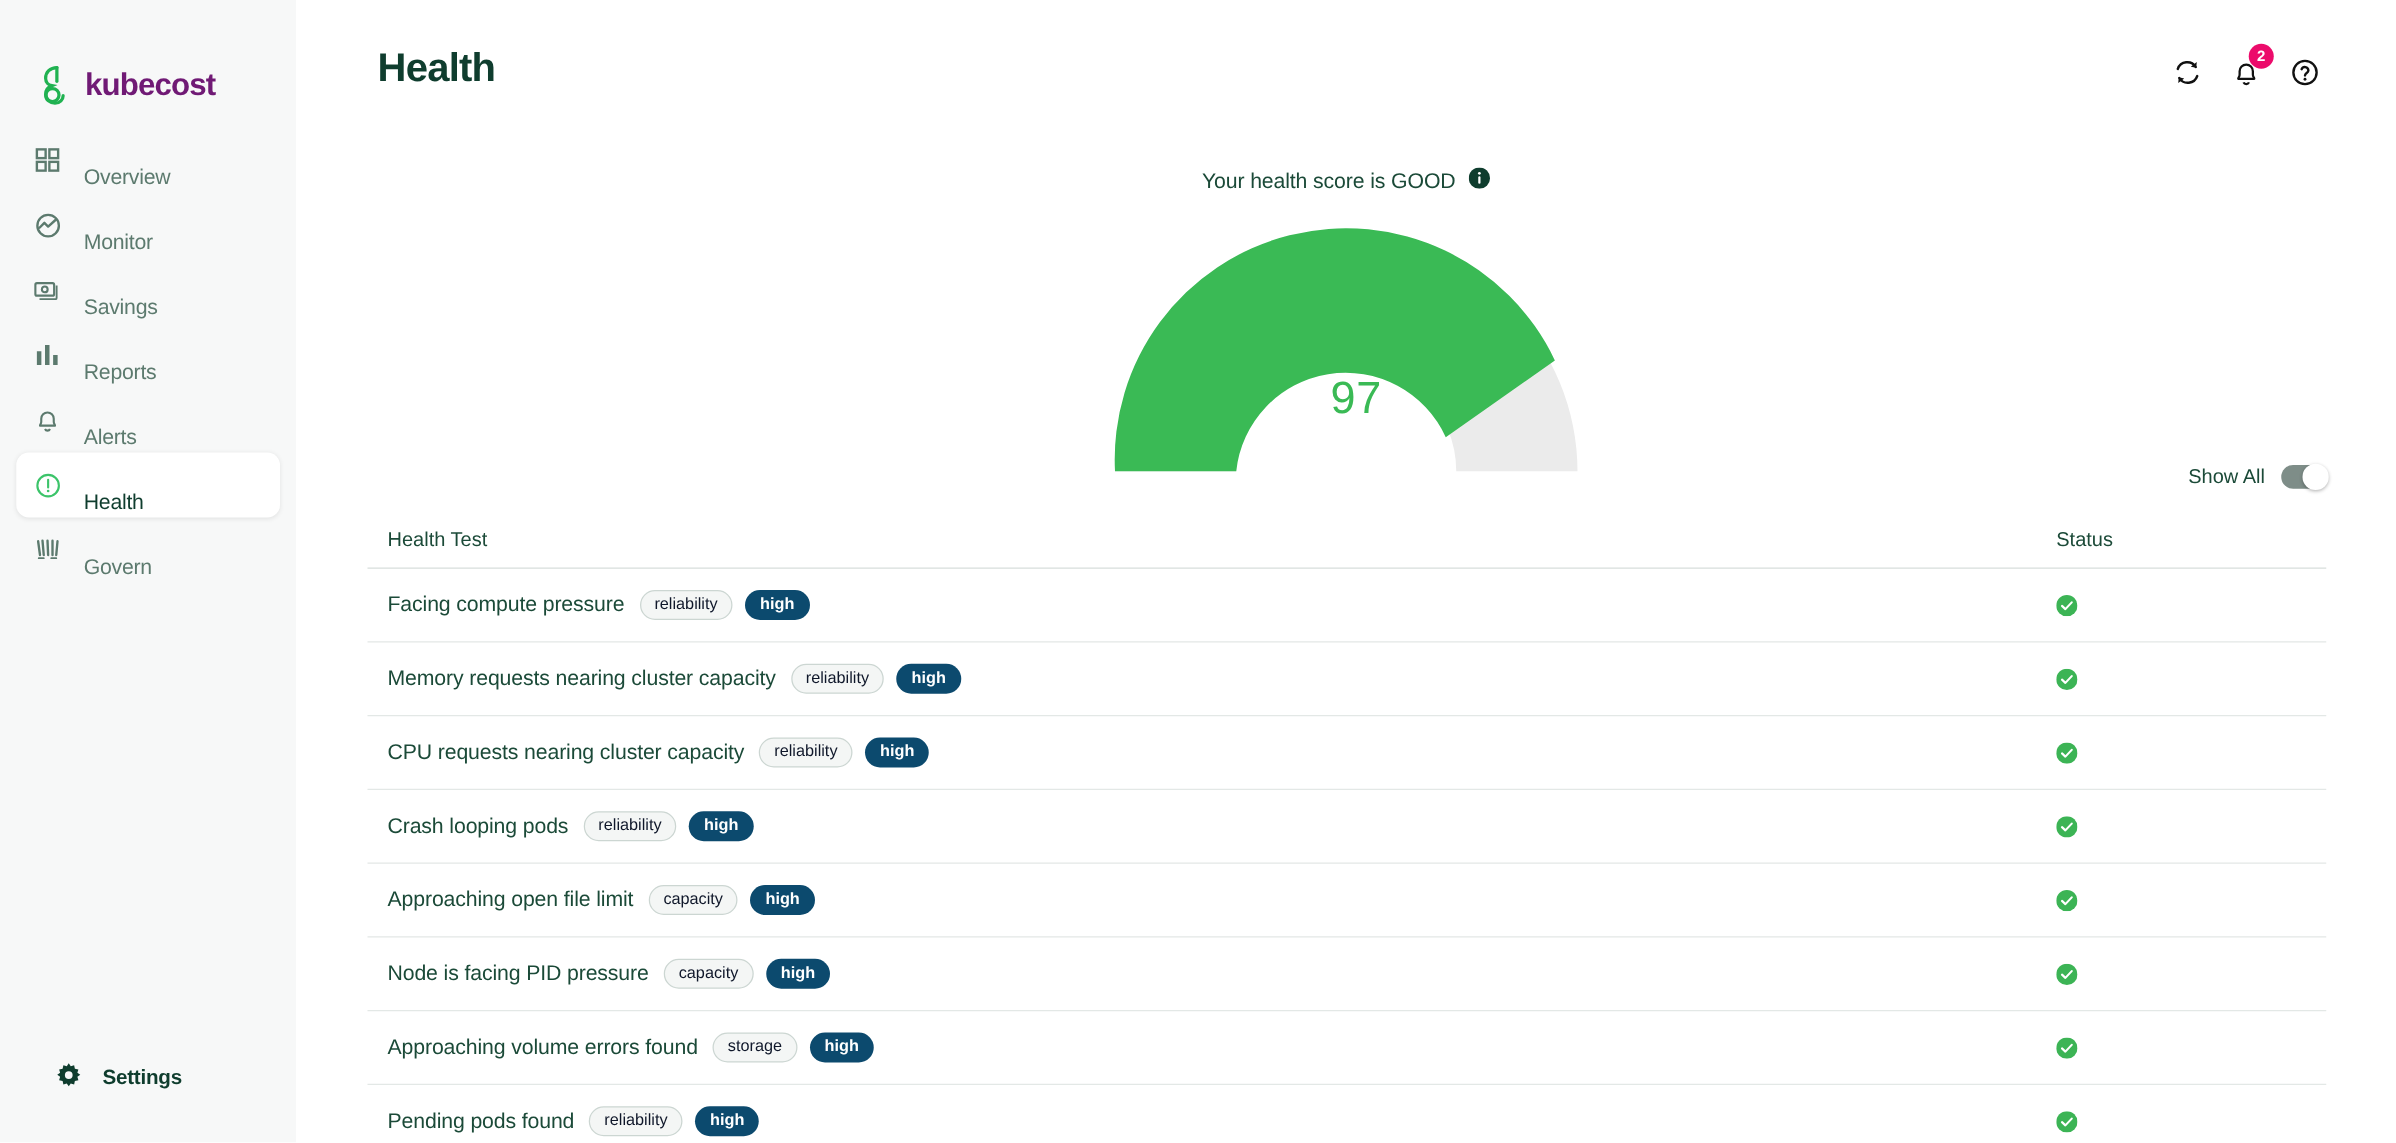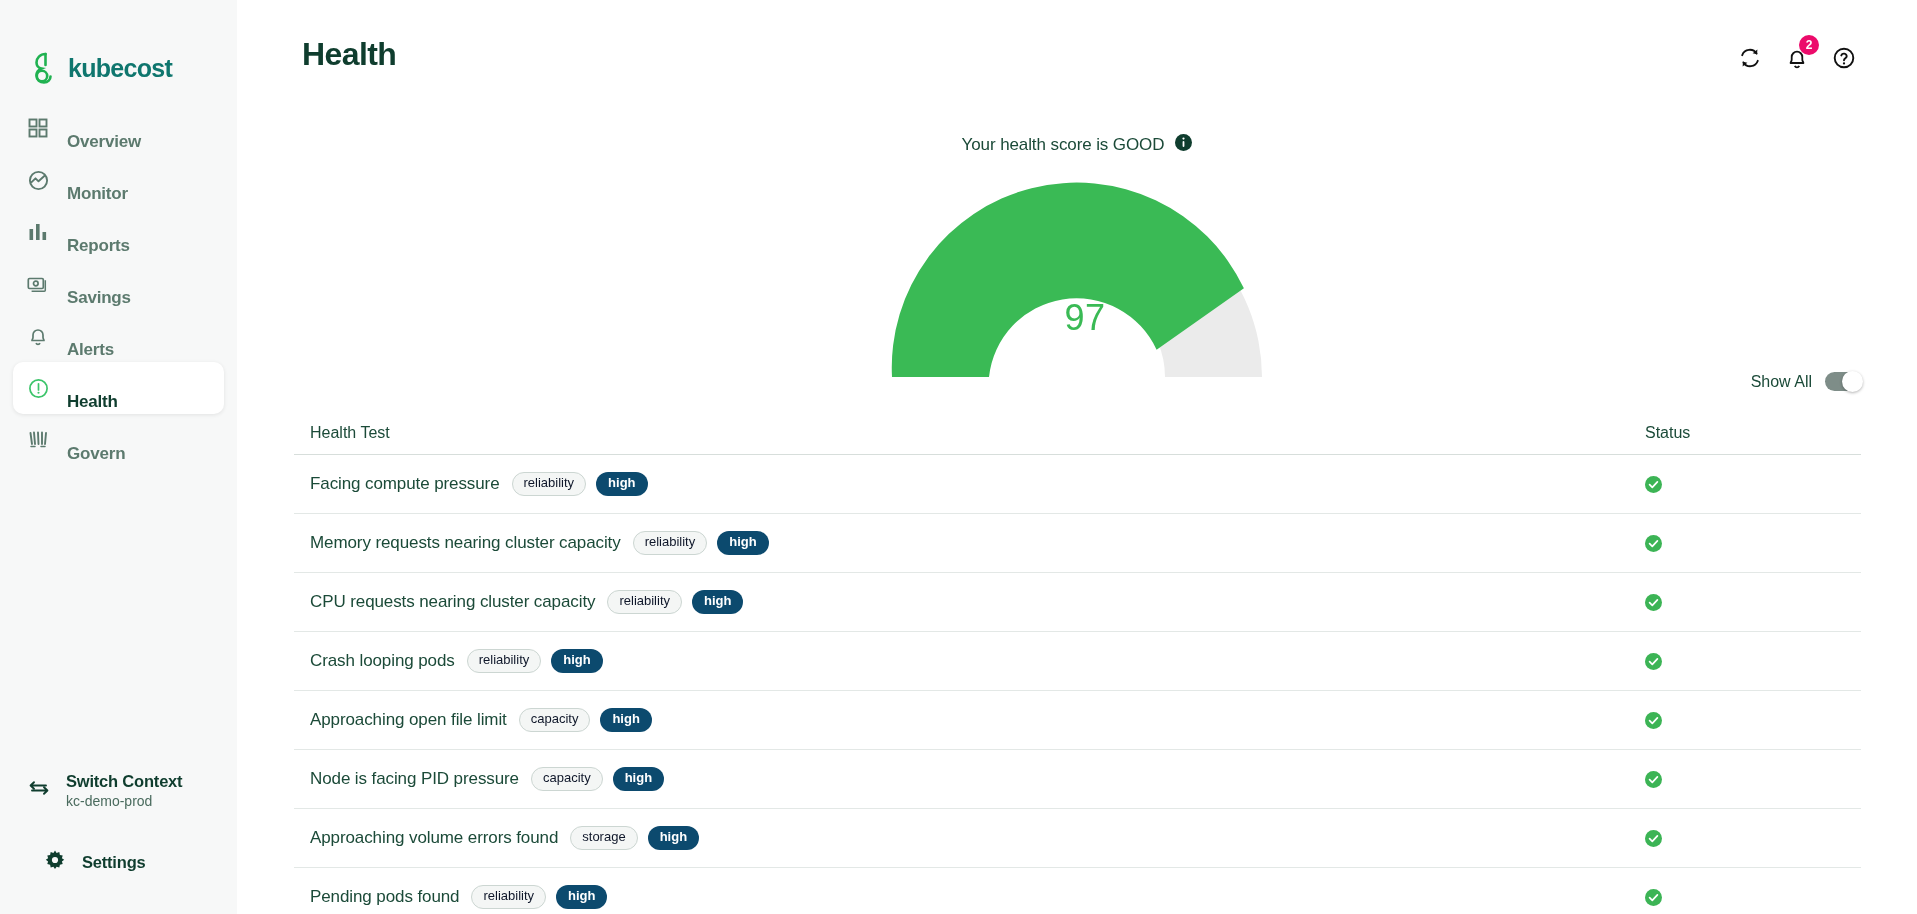--- a/index.html
+++ b/index.html
@@ -28,37 +28,37 @@
     align-items: center;
     gap: 7px;
     padding: 44px 0 0 31px;
     height: 92px;
   }
   .brand-logo { width: 30px; height: 32px; display:block; }
   .brand-name {
     font-size: 25px;
     font-weight: bold;
     letter-spacing: -0.7px;
-    color: #0f766e;
+    color: #701a75;
   }
   .nav { margin-top: 10px; display: flex; flex-direction: column; gap: 0px; }
   .nav-item {
     display: flex;
     align-items: center;
     gap: 18px;
     height: 52px;
     margin: 0 13px;
     padding-left: 14px;
     border-radius: 10px;
     cursor: pointer;
   }
   .nav-item .ic { width: 22px; height: 22px; display: flex; align-items: center; justify-content: center; }
   .nav-label {
     font-size: 17px;
-    font-weight: bold;
+    font-weight: normal;
     color: #5c7a6e;
     letter-spacing: -0.2px;
     margin-top: 27px;
   }
   .nav-item.active {
     background: #ffffff;
     box-shadow: 0 1px 4px rgba(0,0,0,0.09);
   }
   .nav-item.active .nav-label { color: #0f3d2e; }
 
@@ -298,42 +298,42 @@
           <svg width="21" height="21" viewBox="0 0 21 21" fill="none">
             <circle cx="10.5" cy="10.5" r="8.6" stroke="#5c7a6e" stroke-width="1.9"></circle>
             <path d="M3.6 12.2 L7.5 8.3 L10.5 11.3 L16.6 5.8" stroke="#5c7a6e" stroke-width="1.9" stroke-linecap="round" stroke-linejoin="round" fill="none"></path>
           </svg>
         </span>
         <span class="nav-label">Monitor</span>
       </div>
 
       <div class="nav-item">
         <span class="ic">
+          <svg width="22" height="20" viewBox="0 0 22 20" fill="none">
+            <rect x="1.3" y="4.5" width="15" height="10" rx="1.2" stroke="#5c7a6e" stroke-width="1.7"></rect>
+            <circle cx="8.8" cy="9.5" r="2.3" stroke="#5c7a6e" stroke-width="1.7"></circle>
+            <path d="M18.3 6.3 v10 a1 1 0 0 1 -1 1 H4.6" stroke="#5c7a6e" stroke-width="1.5" fill="none"></path>
+          </svg>
+        </span>
+        <span class="nav-label">Savings</span>
+      </div>
+
+      <div class="nav-item">
+        <span class="ic">
           <svg width="20" height="20" viewBox="0 0 20 20" fill="none">
             <rect x="1.5" y="7" width="3.6" height="11" fill="#5c7a6e"></rect>
             <rect x="8" y="2" width="3.6" height="16" fill="#5c7a6e"></rect>
             <rect x="14.5" y="10" width="3.6" height="8" fill="#5c7a6e"></rect>
           </svg>
         </span>
         <span class="nav-label">Reports</span>
       </div>
 
       <div class="nav-item">
         <span class="ic">
-          <svg width="22" height="20" viewBox="0 0 22 20" fill="none">
-            <rect x="1.3" y="4.5" width="15" height="10" rx="1.2" stroke="#5c7a6e" stroke-width="1.7"></rect>
-            <circle cx="8.8" cy="9.5" r="2.3" stroke="#5c7a6e" stroke-width="1.7"></circle>
-            <path d="M18.3 6.3 v10 a1 1 0 0 1 -1 1 H4.6" stroke="#5c7a6e" stroke-width="1.5" fill="none"></path>
-          </svg>
-        </span>
-        <span class="nav-label">Savings</span>
-      </div>
-
-      <div class="nav-item">
-        <span class="ic">
           <svg width="20" height="21" viewBox="0 0 20 21" fill="none">
             <path d="M4 14.5 c0-1 1-1.4 1-3.2 V9 a5 5 0 0 1 10 0 v2.3 c0 1.8 1 2.2 1 3.2 z" stroke="#5c7a6e" stroke-width="1.7" stroke-linejoin="round" fill="none"></path>
             <path d="M8 17.2 a2.2 2.2 0 0 0 4 0" stroke="#5c7a6e" stroke-width="1.7" fill="none"></path>
           </svg>
         </span>
         <span class="nav-label">Alerts</span>
       </div>
 
       <div class="nav-item active">
         <span class="ic">
@@ -352,32 +352,20 @@
             <path d="M2.5 3 L4 14 M6 2.5 L7 14 M10 2.5 L10.5 14 M14 2.5 L14 14 M18 3 L17 14" stroke="#5c7a6e" stroke-width="1.9" stroke-linecap="round"></path>
             <path d="M3 16.5 h4 M13 16.5 h4" stroke="#5c7a6e" stroke-width="1.5" stroke-linecap="round"></path>
           </svg>
         </span>
         <span class="nav-label">Govern</span>
       </div>
 
     </nav>
 
     <div class="sidebar-bottom">
-      <div class="switch-context">
-        <span class="ic">
-          <svg width="22" height="18" viewBox="0 0 22 18" fill="none">
-            <path d="M3 6.5 h15 M6 3.2 L2.6 6.5 L6 9.8" stroke="#0f3d2e" stroke-width="1.9" stroke-linecap="round" stroke-linejoin="round" fill="none"></path>
-            <path d="M19 11.5 h-15 M16 8.2 L19.4 11.5 L16 14.8" stroke="#0f3d2e" stroke-width="1.9" stroke-linecap="round" stroke-linejoin="round" fill="none"></path>
-          </svg>
-        </span>
-        <span>
-          <span class="switch-text-main">Switch Context</span>
-          <span class="switch-text-sub">kc-demo-prod</span>
-        </span>
-      </div>
 
       <div class="settings-row">
         <span class="ic">
           <svg width="22" height="22" viewBox="0 0 22 22" fill="none">
             <path d="M11 1.6 l1.6 2.3 2.7-.8 .6 2.8 2.8 .6 -.8 2.7 2.3 1.6 -2.3 1.6 .8 2.7 -2.8 .6 -.6 2.8 -2.7-.8 -1.6 2.3 -1.6-2.3 -2.7 .8 -.6-2.8 -2.8-.6 .8-2.7 -2.3-1.6 2.3-1.6 -.8-2.7 2.8-.6 .6-2.8 2.7 .8 z" fill="#0f3d2e"></path>
             <circle cx="11" cy="11" r="3.1" fill="#f7f8f8"></circle>
           </svg>
         </span>
         <span class="settings-label">Settings</span>
       </div>

